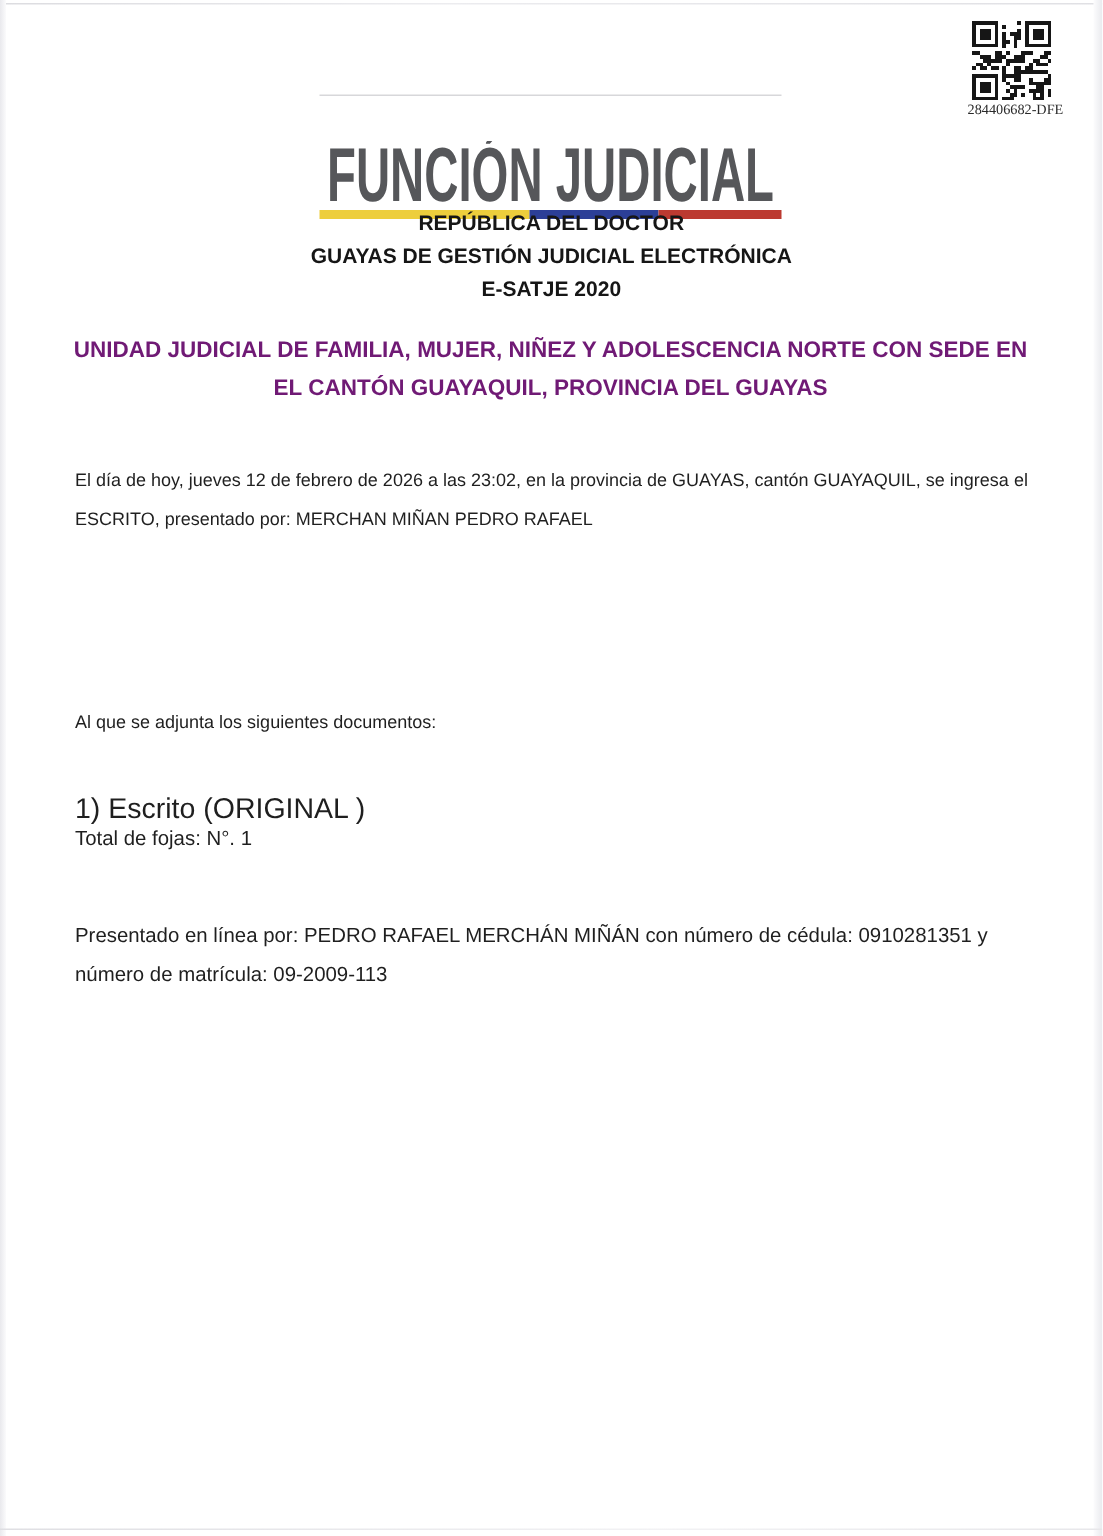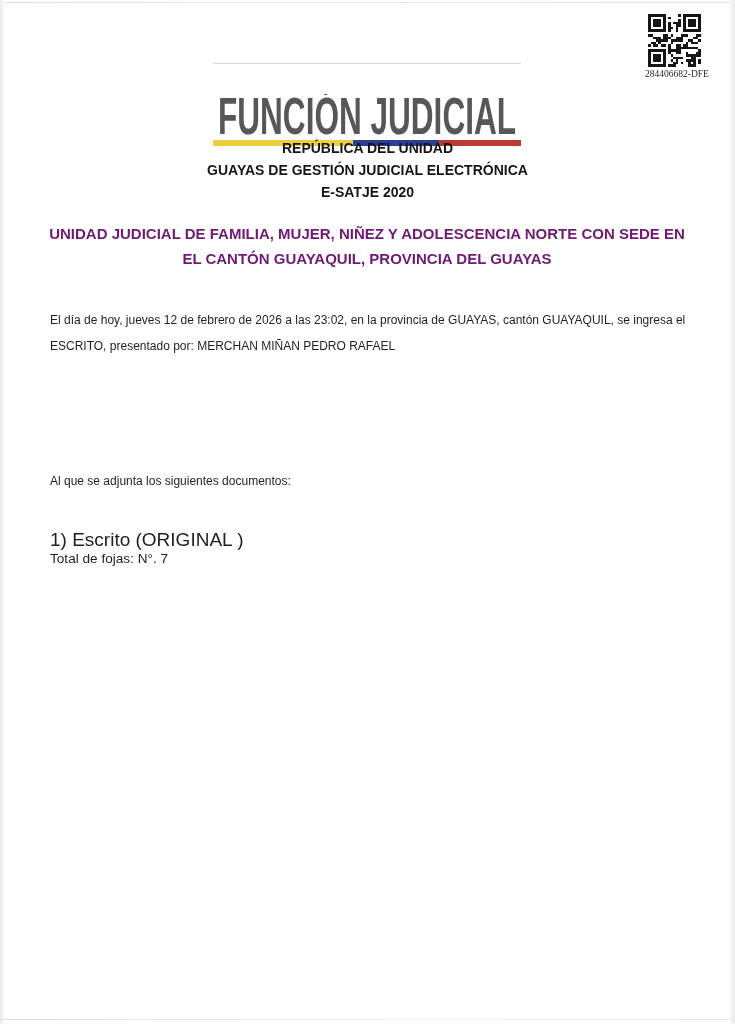--- a/index.html
+++ b/index.html
@@ -264,28 +264,29 @@
       <text x="154" y="40" text-anchor="middle" textLength="298" lengthAdjust="spacingAndGlyphs" font-family="Liberation Sans, sans-serif" font-weight="bold" font-size="51" fill="#56575a">FUNCIÓN JUDICIAL</text>
     </svg>
     <div class="logo-bar">
       <div class="bar-yellow" style="background: rgb(237, 206, 60);"></div>
       <div class="bar-blue" style="background: rgb(44, 63, 151);"></div>
       <div class="bar-red" style="background: rgb(188, 58, 49);"></div>
     </div>
   </div>
 
   <div class="header-block">
-    <div>REPÚBLICA DEL UNIDAD</div>
+    <div>REPÚBLICA DEL DOCTOR</div>
     <div>GUAYAS DE GESTIÓN JUDICIAL ELECTRÓNICA</div>
     <div>E-SATJE 2020</div>
   </div>
 
   <div class="court-title">UNIDAD JUDICIAL DE FAMILIA, MUJER, NIÑEZ Y ADOLESCENCIA NORTE CON SEDE EN EL CANTÓN GUAYAQUIL, PROVINCIA DEL GUAYAS</div>
 
   <div class="intro-par">El día de hoy, jueves 12 de febrero de 2026 a las 23:02, en la provincia de GUAYAS, cantón GUAYAQUIL, se ingresa el ESCRITO, presentado por: MERCHAN MIÑAN PEDRO RAFAEL</div>
 
 
   <div class="attach-intro">Al que se adjunta los siguientes documentos:</div>
   <div class="attach-item">1) Escrito (ORIGINAL )</div>
-  <div class="total-fojas">Total de fojas: N°. 7</div>
-
+  <div class="total-fojas">Total de fojas: N°. 1</div>
+
+  <div class="footer-par">Presentado en línea por: PEDRO RAFAEL MERCHÁN MIÑÁN con número de cédula: 0910281351 y número de matrícula: 09-2009-113</div>
 
 </div>
 
 </body></html>

